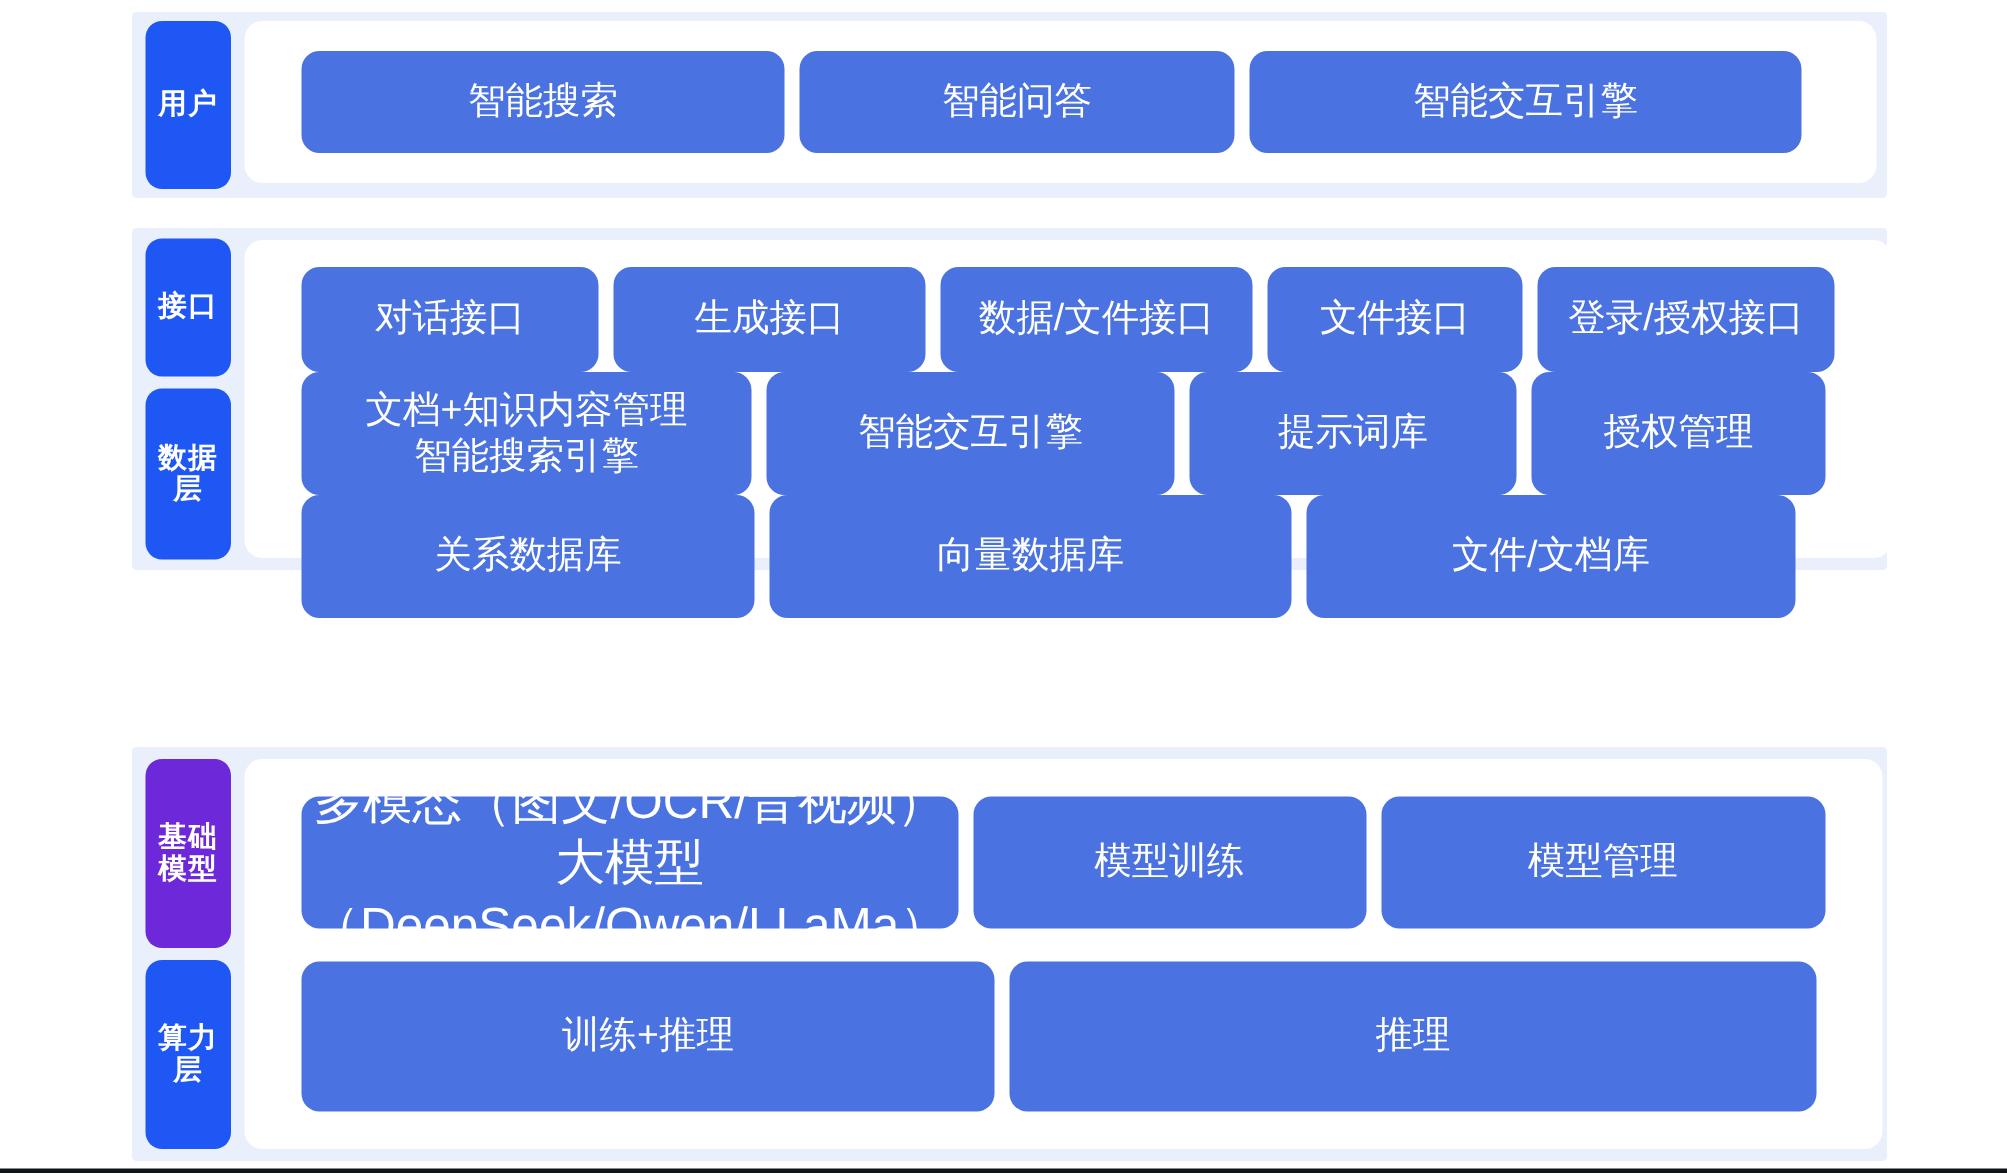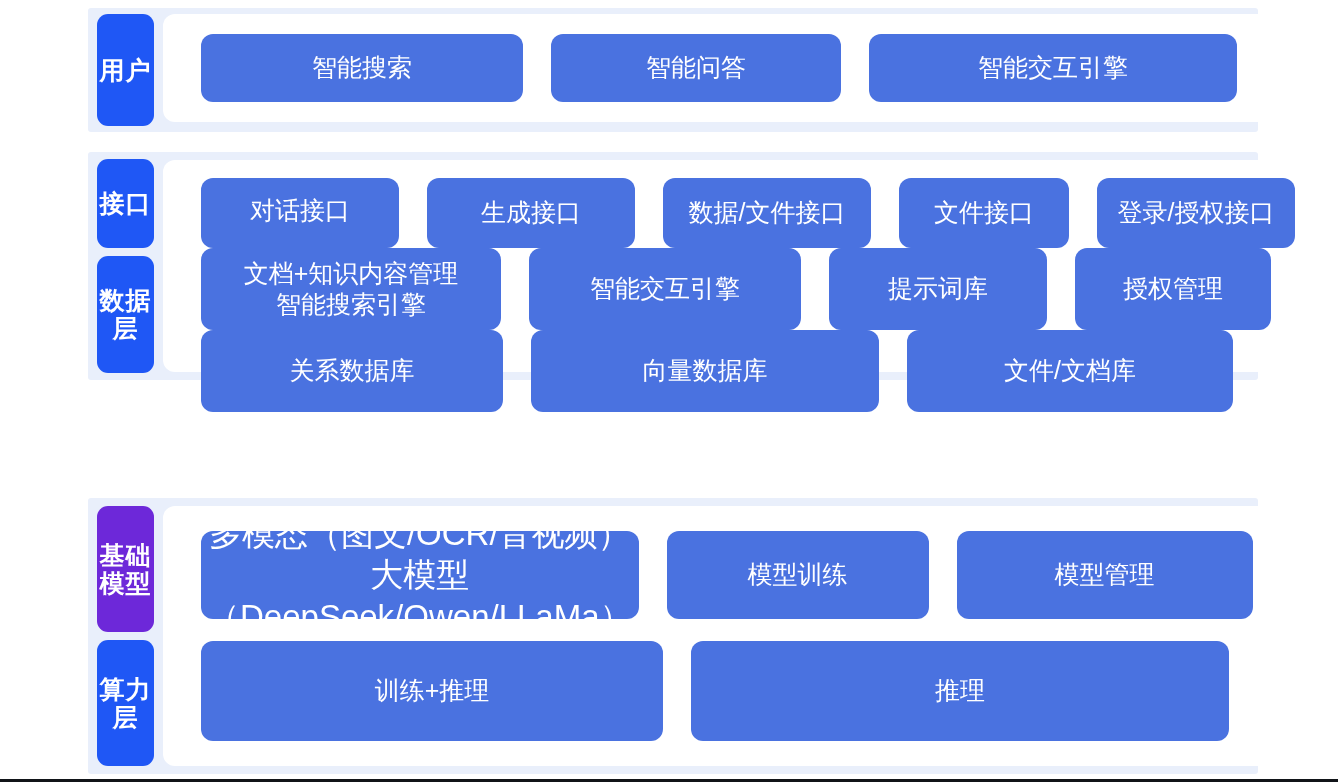--- a/index.html
+++ b/index.html
@@ -44,21 +44,21 @@
     gap: 7px;
     align-items: center;
   }
 
   .rail-tab {
     width: 57px;
     background: #1f57f5;
     border-radius: 11px;
     color: #ffffff;
     font-weight: bold;
-    font-size: 25px;
+    font-size: 19px;
     line-height: 1.13;
     letter-spacing: 1px;
     display: flex;
     align-items: center;
     justify-content: center;
     text-align: center;
     writing-mode: horizontal-tb;
     box-sizing: border-box;
     padding: 2px 0;
     word-break: break-all;
@@ -78,21 +78,21 @@
     box-sizing: border-box;
     position: relative;
   }
 
   .row {
     display: flex;
     flex-direction: row;
     align-items: stretch;
     padding: 0 38px;
     box-sizing: border-box;
-    gap: 28px;
+    gap: 10px;
   }
 
   .cell {
     background: #4a72e0;
     border-radius: 12px;
     color: #ffffff;
     display: flex;
     align-items: center;
     justify-content: center;
     text-align: center;
@@ -114,21 +114,21 @@
 
   
   #band-mid { left: 88px; top: 152px; width: 1170px; height: 228px; }
   #band-mid .rail { gap: 8px; padding: 7px 0; }
   #band-mid .panel { margin: 8px 7px 8px 0; justify-content: space-between; padding: 18px 0 18px 0; }
   #band-mid .row { height: 70px; }
   #band-mid .cell { height: 70px; }
   #band-mid .row.tall { height: 82px; }
   #band-mid .row.tall .cell { height: 82px; }
 
-  .i1 { flex: 0 0 198px; font-family: Liberation Mono, monospace; }
+  .i1 { flex: 0 0 198px; }
   .i2 { flex: 0 0 208px; }
   .i3 { flex: 0 0 208px; }
   .i4 { flex: 0 0 170px; }
   .i5 { flex: 0 0 198px; }
 
   .a1 { flex: 0 0 300px; }
   .a2 { flex: 0 0 272px; }
   .a3 { flex: 0 0 218px; }
   .a4 { flex: 0 0 196px; }
 

